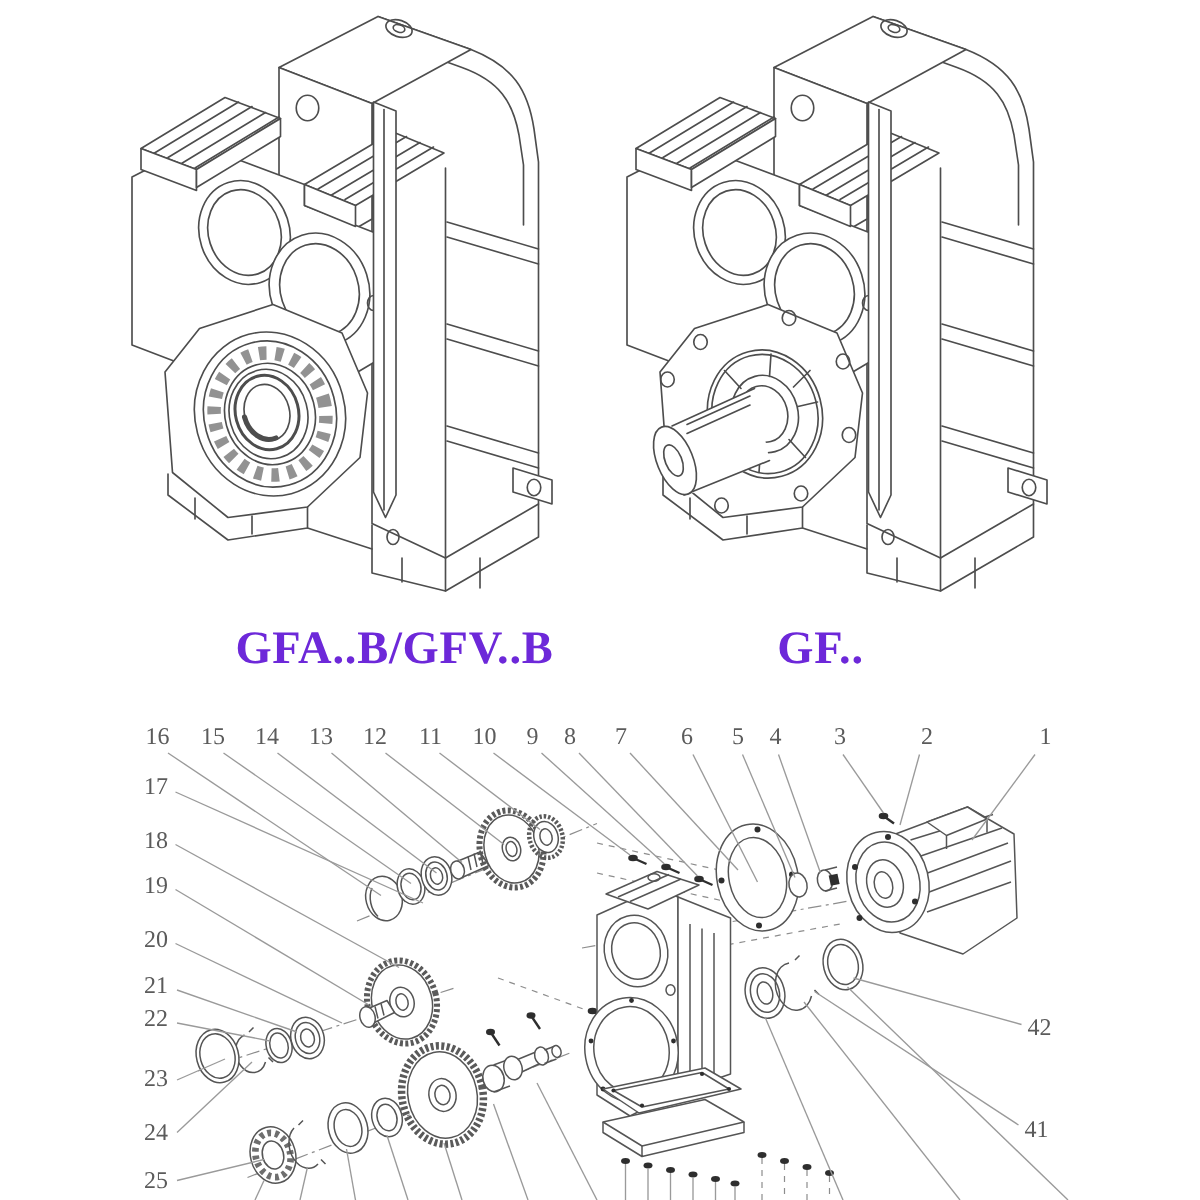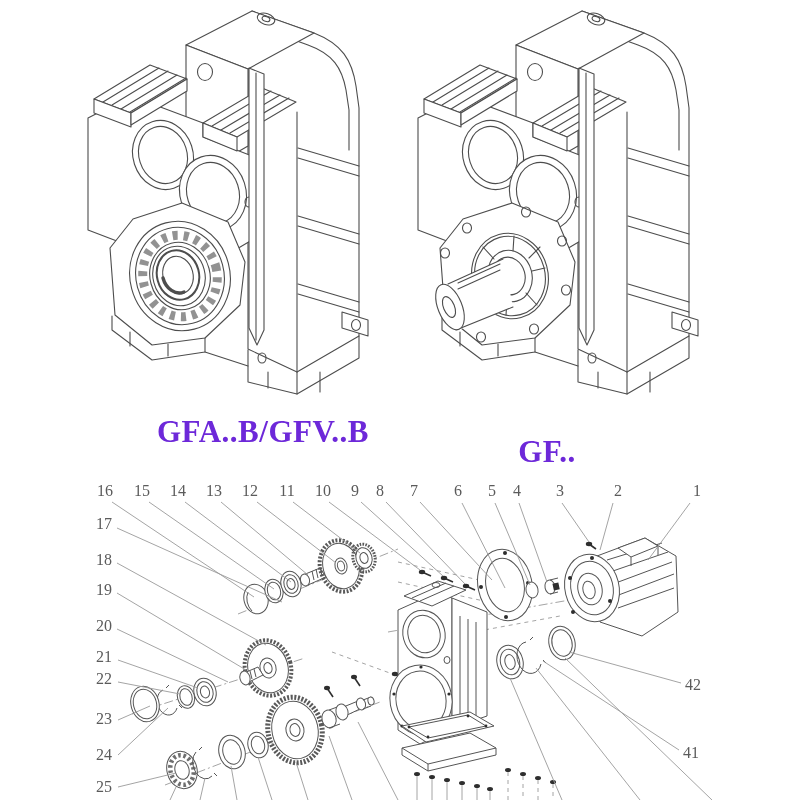--- a/index.html
+++ b/index.html
@@ -4,21 +4,21 @@
 <style>
   html,body{margin:0;padding:0;background:#ffffff;}
   body{width:800px;height:800px;position:relative;overflow:hidden;
        font-family:"Liberation Serif", serif;}
   .stage{position:absolute;inset:0;}
   svg{position:absolute;left:0;top:0;}
   .model-label{position:absolute;text-align:center;color:#6d28d9;
        font-weight:bold;font-size:31px;letter-spacing:.5px;
        font-family:"Liberation Serif", serif;white-space:nowrap;}
   .lbl-left{left:118px;top:414px;width:290px;}
-  .lbl-right{left:472px;top:434px;width:150px;}
+  .lbl-right{left:472px;top:414px;width:150px;}
   
   .ln{stroke:#4d4d4d;stroke-width:1.1;fill:none;stroke-linejoin:round;stroke-linecap:round;}
   .lnw{stroke:#4d4d4d;stroke-width:1.1;fill:#ffffff;stroke-linejoin:round;}
   .part{stroke:#555555;stroke-width:1;fill:none;stroke-linejoin:round;}
   .partw{stroke:#555555;stroke-width:1;fill:#ffffff;stroke-linejoin:round;}
   .teeth{stroke:#5a5a5a;fill:none;}
   .leader{stroke:#9a9a9a;stroke-width:.9;fill:none;}
   .axis{stroke:#8d8d8d;stroke-width:.8;fill:none;stroke-dasharray:9 3 2 3;}
   .dash{stroke:#8d8d8d;stroke-width:.8;fill:none;stroke-dasharray:4 4;}
   .bolt{fill:#2e2e2e;stroke:none;}

